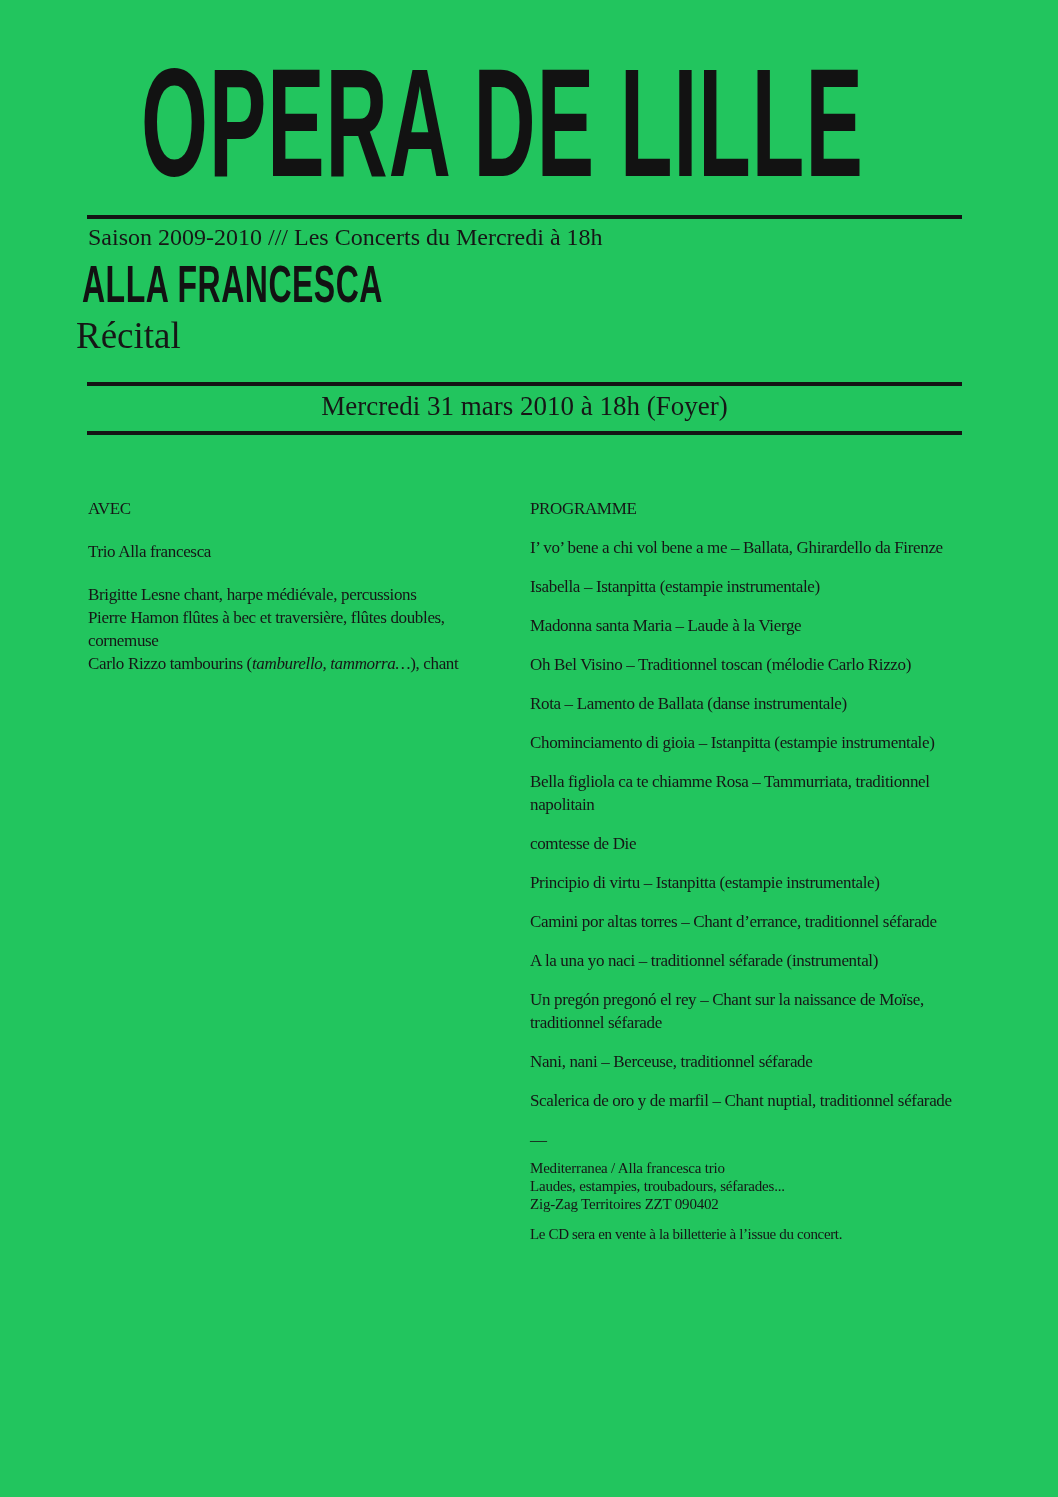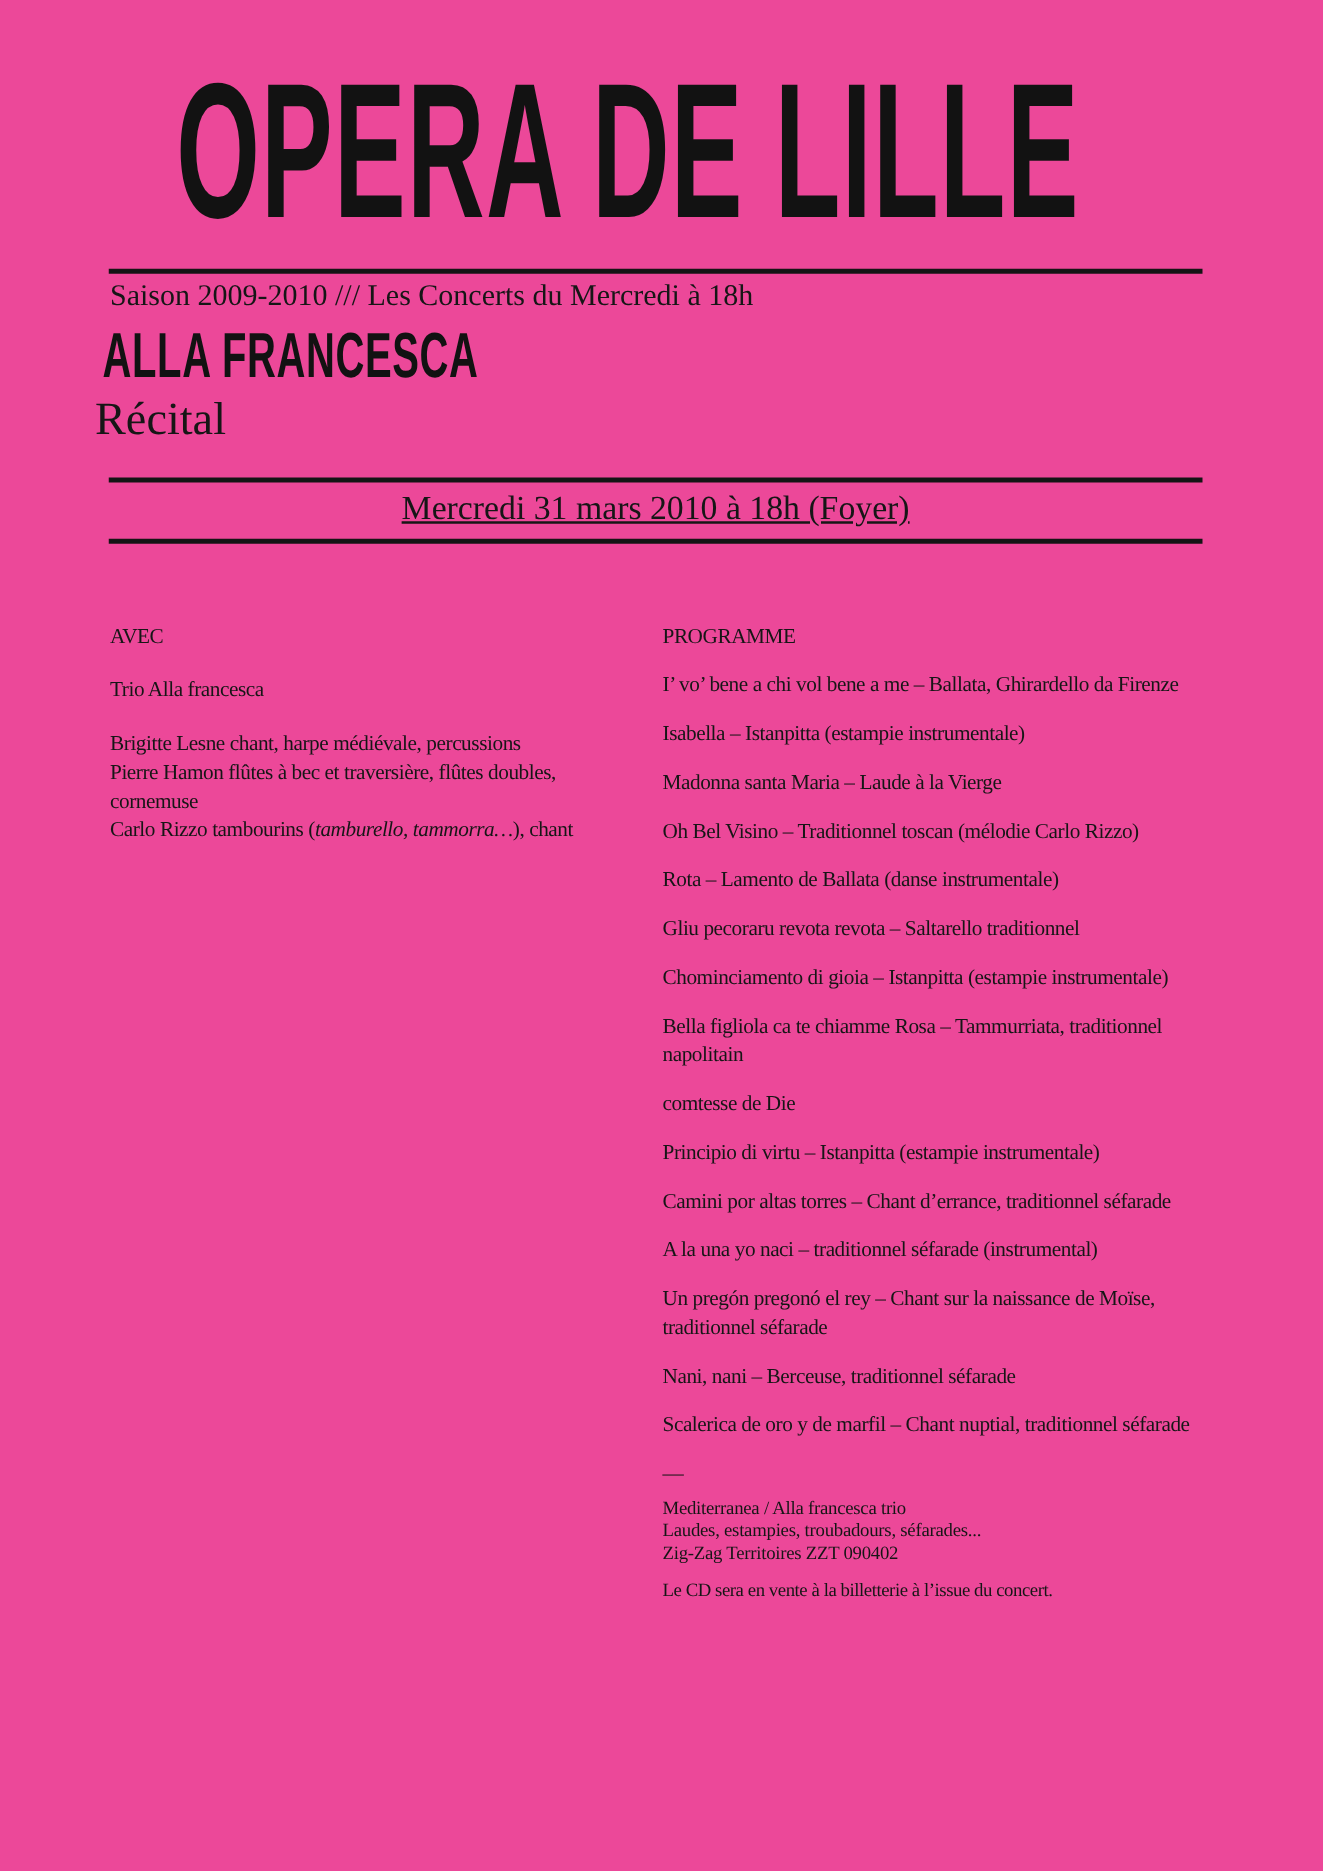--- a/index.html
+++ b/index.html
@@ -1,20 +1,20 @@
 <!DOCTYPE html>
 <html><head>
 <meta charset="utf-8">
 <style>
   html, body { margin: 0; padding: 0; background: #ffffff; }
   .page {
     position: relative;
     width: 1058px;
     height: 1497px;
-    background: #ec4899;
+    background: #22c55e;
     color: #161616;
     font-family: "Liberation Serif", serif;
     overflow: hidden;
   }
   
   .logo {
     position: absolute;
     left: 141px;
     top: 45px;
     font-family: "Liberation Sans", sans-serif;
@@ -66,21 +66,20 @@
     white-space: nowrap;
   }
   .dateline {
     position: absolute;
     left: 87px;
     top: 391px;
     width: 875px;
     text-align: center;
     font-size: 27px;
     white-space: nowrap;
-    text-decoration: underline;
   }
   .col-left {
     position: absolute;
     left: 88px;
     top: 497px;
     width: 410px;
     font-size: 17px;
     letter-spacing: -0.35px;
   }
   .col-right {
@@ -150,23 +149,20 @@
     <p class="entry">
         <span class="line">Madonna santa Maria – Laude à la Vierge</span>
       </p>
     <p class="entry">
         <span class="line">Oh Bel Visino – Traditionnel toscan (mélodie Carlo Rizzo)</span>
       </p>
     <p class="entry">
         <span class="line">Rota – Lamento de Ballata (danse instrumentale)</span>
       </p>
     <p class="entry">
-        <span class="line">Gliu pecoraru revota revota – Saltarello traditionnel</span>
-      </p>
-    <p class="entry">
         <span class="line">Chominciamento di gioia – Istanpitta (estampie instrumentale)</span>
       </p>
     <p class="entry">
         <span class="line">Bella figliola ca te chiamme Rosa – Tammurriata, traditionnel</span>
         <span class="line">napolitain</span>
       </p>
     <p class="entry">
         <span class="line">comtesse de Die</span>
       </p>
     <p class="entry">

